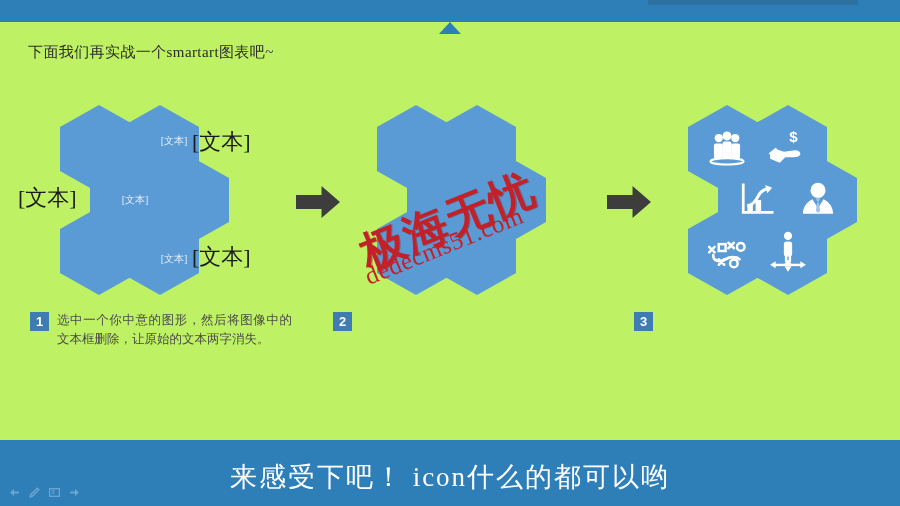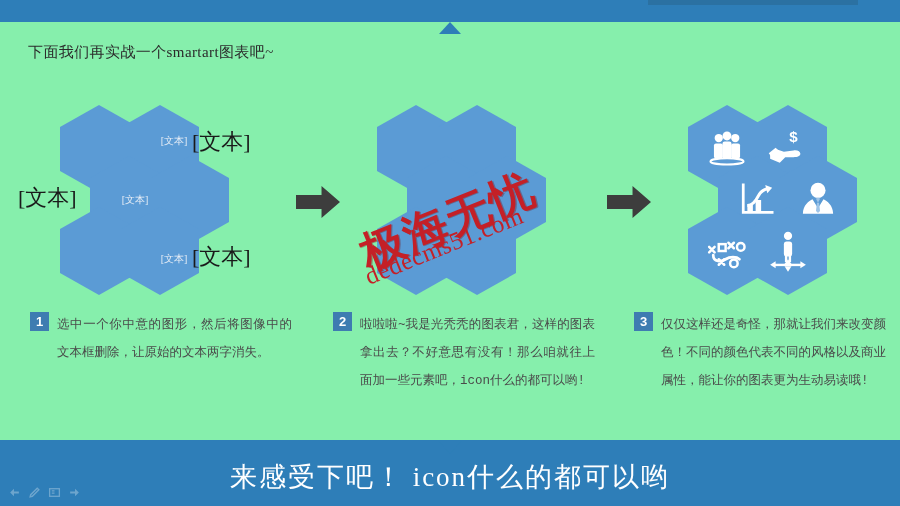--- a/index.html
+++ b/index.html
@@ -5,21 +5,21 @@
   html, body {
     margin: 0; padding: 0;
     width: 900px; height: 506px;
     overflow: hidden;
     background: #ffffff;
     font-family: "Liberation Serif", "DejaVu Serif", serif;
   }
   #slide {
     position: relative;
     width: 900px; height: 506px;
-    background: #86efac;
+    background: #bef264;
     overflow: hidden;
   }
 
   
   .top-band {
     position: absolute; left: 0; top: 0;
     width: 900px; height: 22px;
     background: #2E7EB8;
   }
   .top-band-dark {
@@ -91,23 +91,23 @@
     background: #3E7CB1;
     color: #ffffff;
     font-size: 13px;
     font-weight: bold;
     display: flex; align-items: center; justify-content: center;
     font-family: "Liberation Sans", sans-serif;
     margin-top: 1px;
   }
   .cap-text {
     font-size: 12.5px;
-    line-height: 28px;
+    line-height: 19px;
     color: #4a4a4a;
-    font-family: Liberation Mono, monospace;
+    font-family: Liberation Sans, sans-serif;
     text-align: justify;
   }
 
   
   .bottom-band {
     position: absolute; left: 0; bottom: 0;
     width: 900px; height: 66px;
     background: #2E7EB8;
     display: flex; align-items: center; justify-content: center;
   }
@@ -297,26 +297,24 @@
     </div>
   </div>
 
   <div class="caption" style="left:30px; top:311px; width:262px;">
     <span class="cap-num">1</span>
     <span class="cap-text">选中一个你中意的图形，然后将图像中的文本框删除，让原始的文本两字消失。</span>
   </div>
 
   <div class="caption" style="left:333px; top:311px; width:262px;">
     <span class="cap-num">2</span>
-    <span class="cap-text">啦啦啦~我是光秃秃的图表君，这样的图表拿出去？不好意思有没有！那么咱就往上面加一些元素吧，icon什么的都可以哟!</span>
   </div>
 
   <div class="caption" style="left:634px; top:311px; width:252px;">
     <span class="cap-num">3</span>
-    <span class="cap-text">仅仅这样还是奇怪，那就让我们来改变颜色！不同的颜色代表不同的风格以及商业属性，能让你的图表更为生动易读哦!</span>
   </div>
 
   <div class="bottom-notch"></div>
   <div class="bottom-band">
     <span class="bottom-text">来感受下吧！ icon什么的都可以哟</span>
   </div>
 
   <div class="mini-toolbar">
     <span>
       <svg width="13" height="13" viewBox="0 0 24 24" fill="#ffffff">

